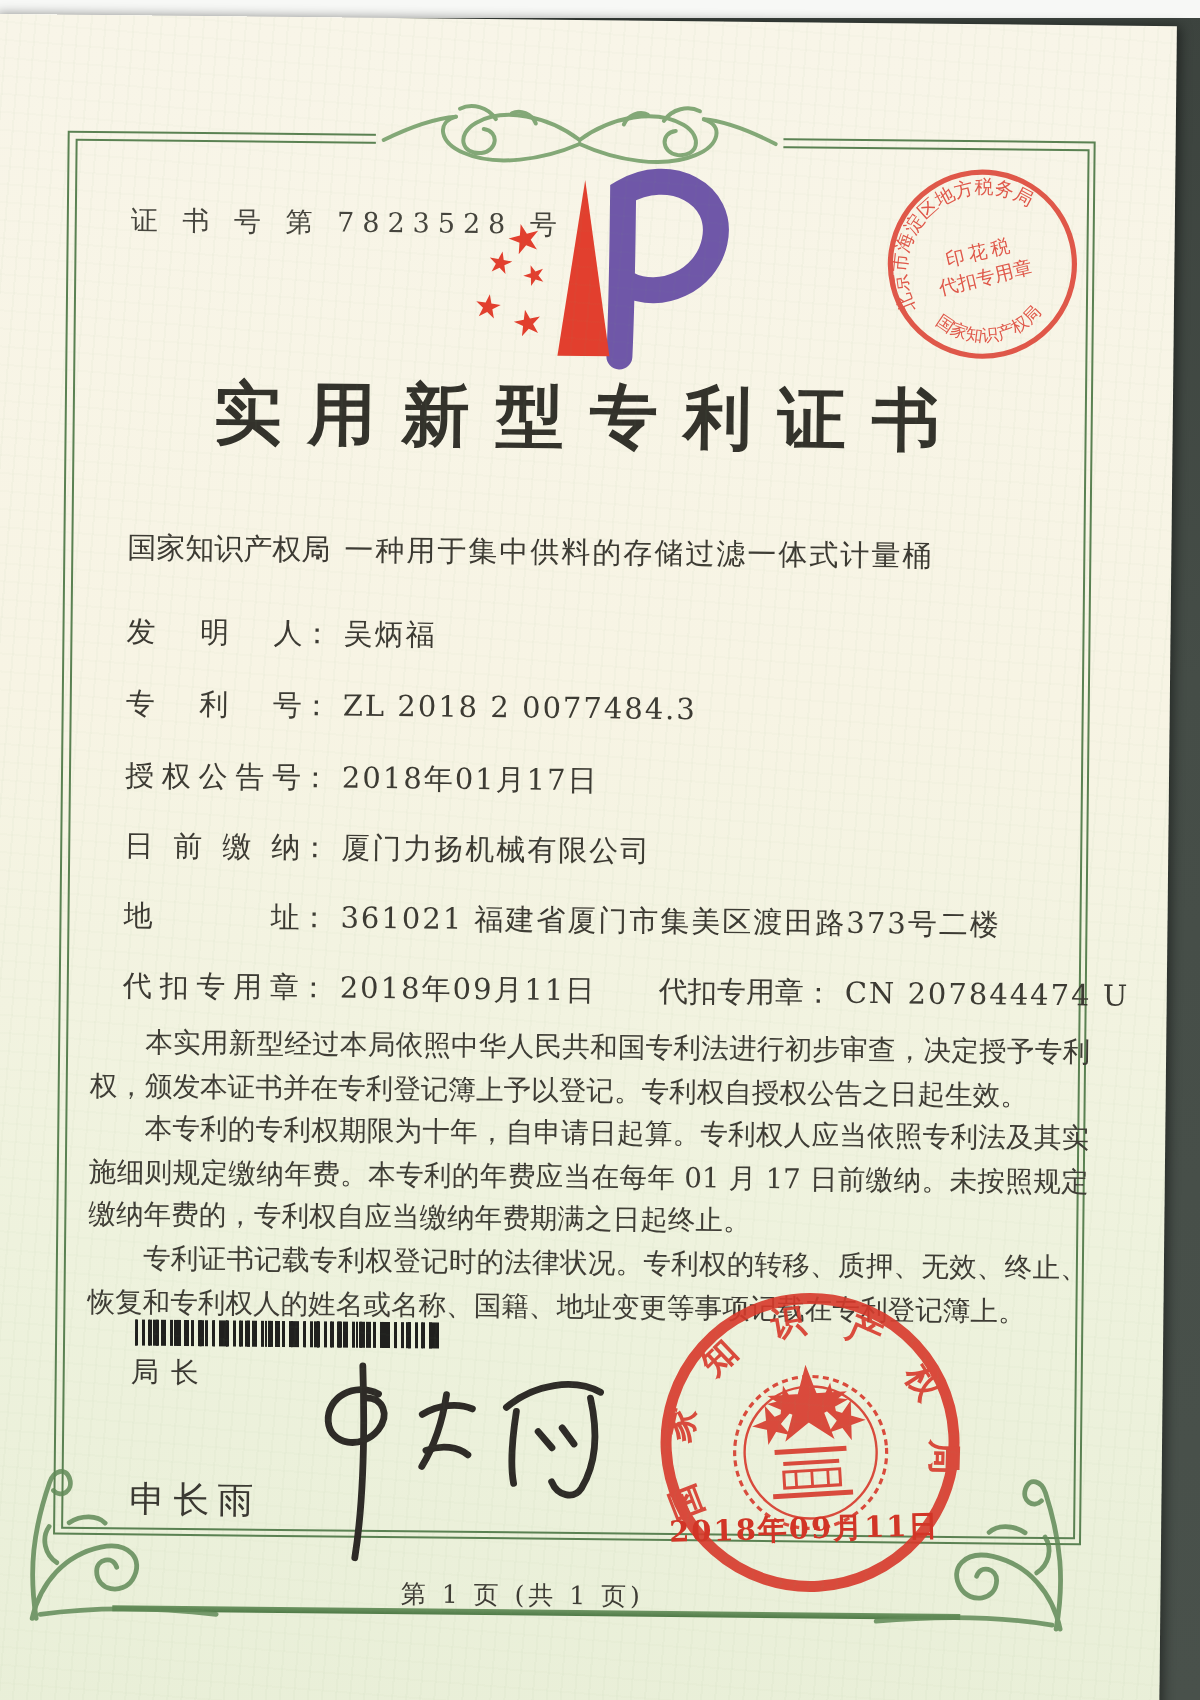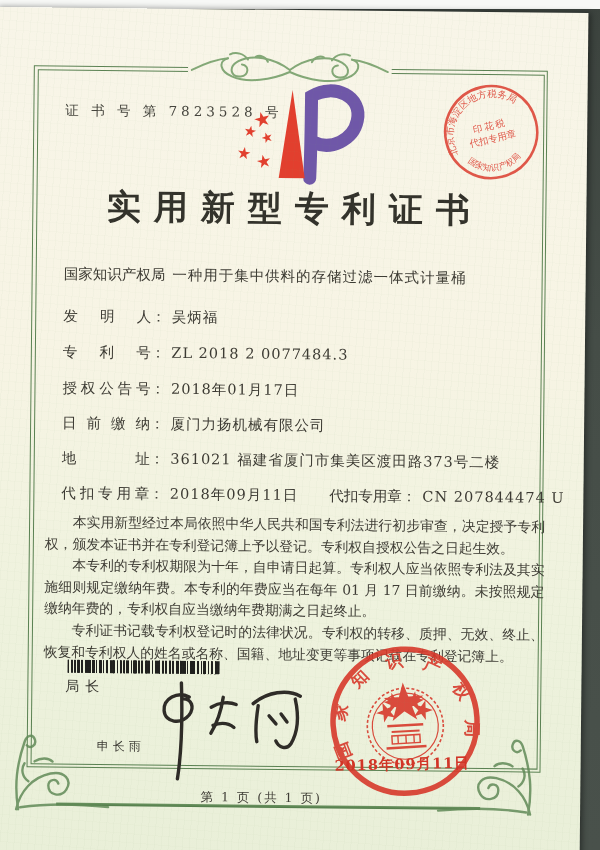--- a/index.html
+++ b/index.html
@@ -32,21 +32,21 @@
   .field2{position:absolute;left:338px;font-size:14.5px;color:#3c3a33;white-space:nowrap;}
   .paras{position:absolute;left:54px;top:504px;width:500px;font-size:13.8px;line-height:21.6px;
     color:#3e3c35;text-align:justify;}
   .paras p{margin:0;text-indent:2em;}
   .barcode{position:absolute;left:78px;top:652px;width:152px;height:13px;
     background:
      repeating-linear-gradient(90deg,#20201e 0 1.5px,transparent 1.5px 3.5px),
      repeating-linear-gradient(90deg,#20201e 0 1px,transparent 1px 6.5px),
      repeating-linear-gradient(90deg,transparent 0 9px,#20201e 9px 11.5px);}
   .signer-title{position:absolute;left:76px;top:670px;font-size:14px;letter-spacing:6px;color:#3a3832;}
-  .signer-name{position:absolute;left:76px;top:730px;font-size:12px;letter-spacing:4px;color:#3a3832;margin-left:32px;}
+  .signer-name{position:absolute;left:76px;top:730px;font-size:18px;letter-spacing:4px;color:#3a3832;}
   .sig-svg{position:absolute;left:148px;top:664px;}
   
   .tax-stamp{position:absolute;left:446px;top:70px;transform:rotate(-14deg);opacity:.88;}
   .official-seal{position:absolute;left:336px;top:630px;transform:rotate(-4deg);opacity:.9;}
   .seal-date{position:absolute;left:346px;top:744px;font-size:14.5px;color:#d23426;
     letter-spacing:1px;transform:rotate(-2deg);font-weight:600;white-space:nowrap;}
   .footer-page{position:absolute;left:38px;top:780px;width:470px;text-align:center;
     font-size:12.5px;color:#3e3c35;letter-spacing:2px;}
   .logo{position:absolute;left:231px;top:64px;}
 </style>

